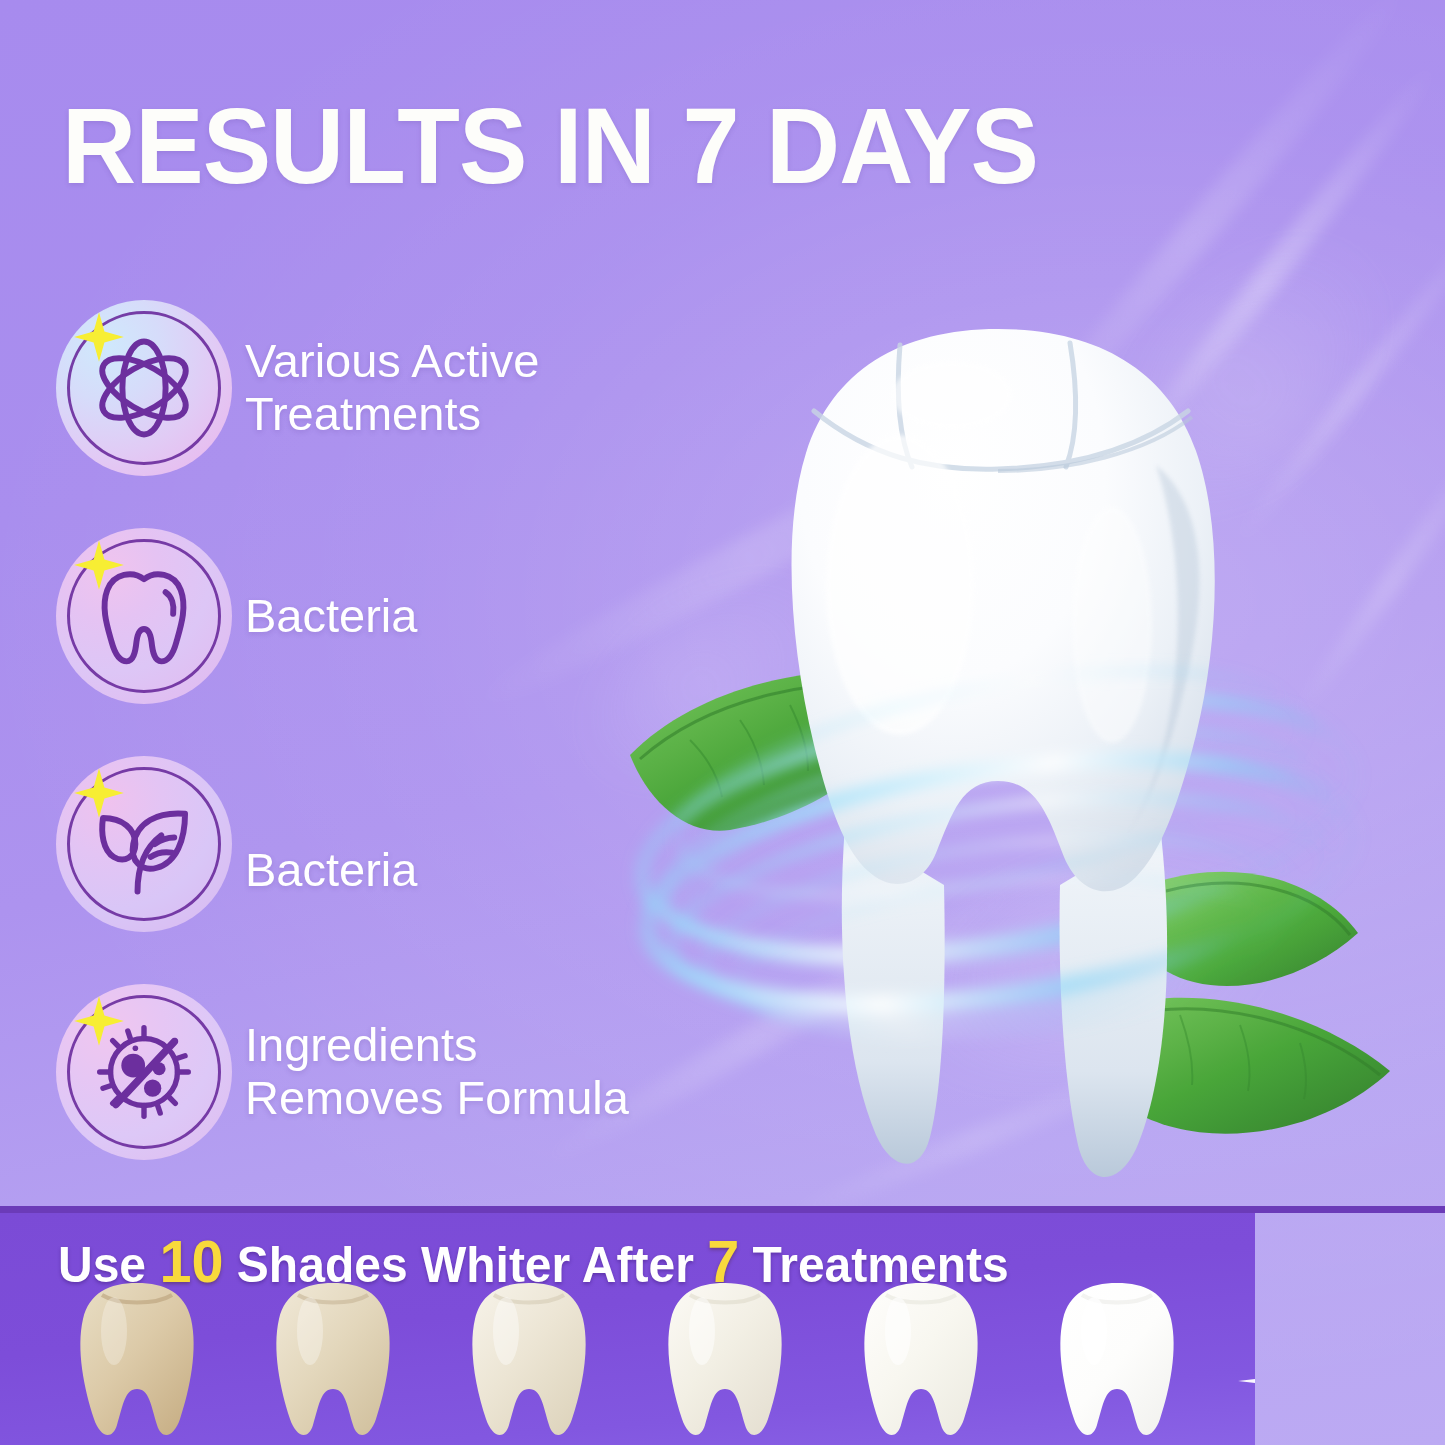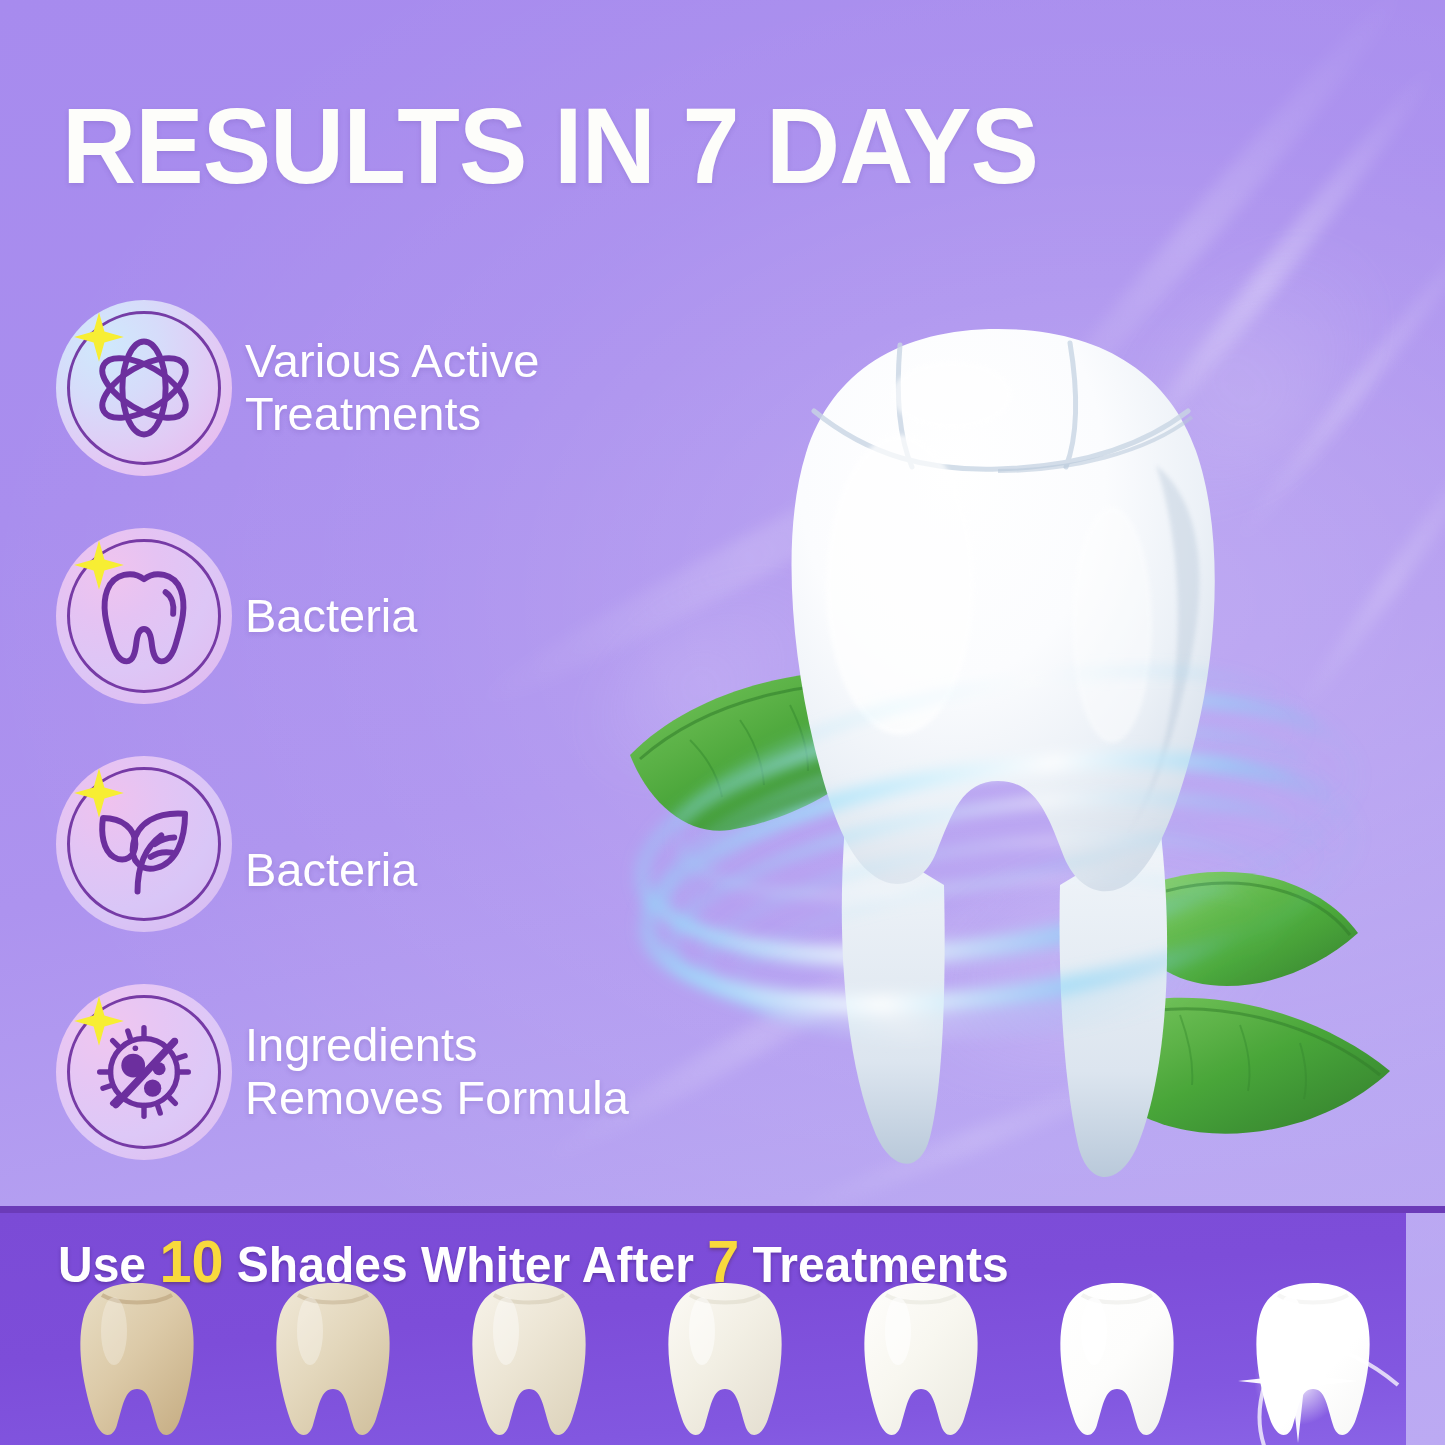--- a/index.html
+++ b/index.html
@@ -71,21 +71,21 @@
   .badge.b3{background:radial-gradient(circle at 30% 26%, #efc2ee 0%, #e3c4f4 30%, #d9c6f7 60%, #d9bdf2 84%, #d6b6ee 100%);}
   .badge.b4{background:radial-gradient(circle at 30% 26%, #f0c6ef 0%, #e6c6f4 30%, #ddc8f7 60%, #dec0f2 84%, #dab9ee 100%);}
 
   
   .hero{position:absolute;left:600px;top:285px;width:790px;height:900px;}
   .hero svg{display:block;width:100%;height:100%;}
 
   
   .divider{position:absolute;left:0;top:1206px;width:1445px;height:7px;background:#6b3bb8;}
   .banner{
-    position:absolute;left:0;top:1213px;width:1406px;height:232px;
+    position:absolute;left:0;top:1213px;width:1255px;height:232px;
     background:linear-gradient(175deg,#7b4bd6 0%,#7d4dd9 42%,#8257e0 78%,#8a63e6 100%);
     overflow:hidden;
   }
   .banner-title{
     position:absolute;left:58px;top:14px;
     font-size:50px;font-weight:700;color:#ffffff;white-space:nowrap;
     transform:scaleX(0.96);transform-origin:left top;
     text-shadow:0 2px 4px rgba(40,10,90,0.35);
   }
   .banner-title .hl{color:#f8d93c;font-size:60px;text-shadow:0 2px 4px rgba(60,30,0,0.35);}

